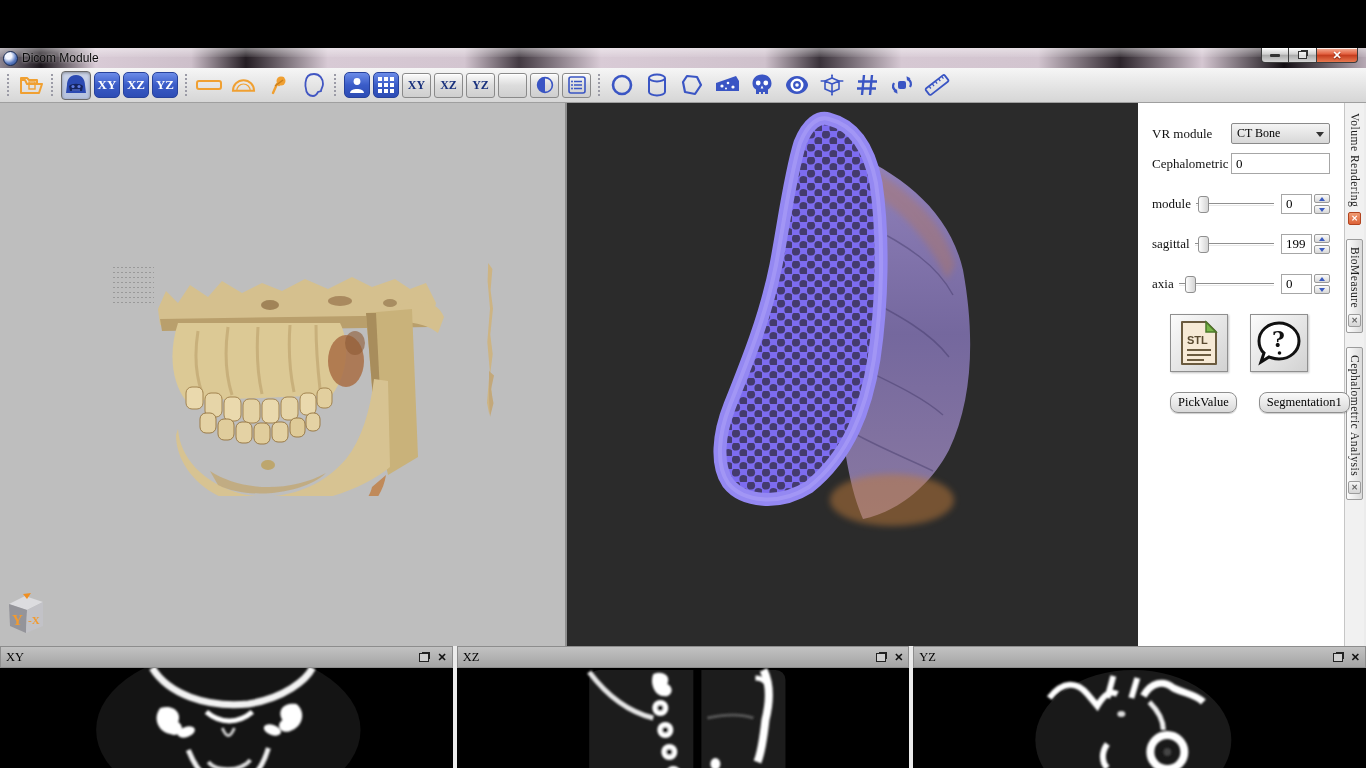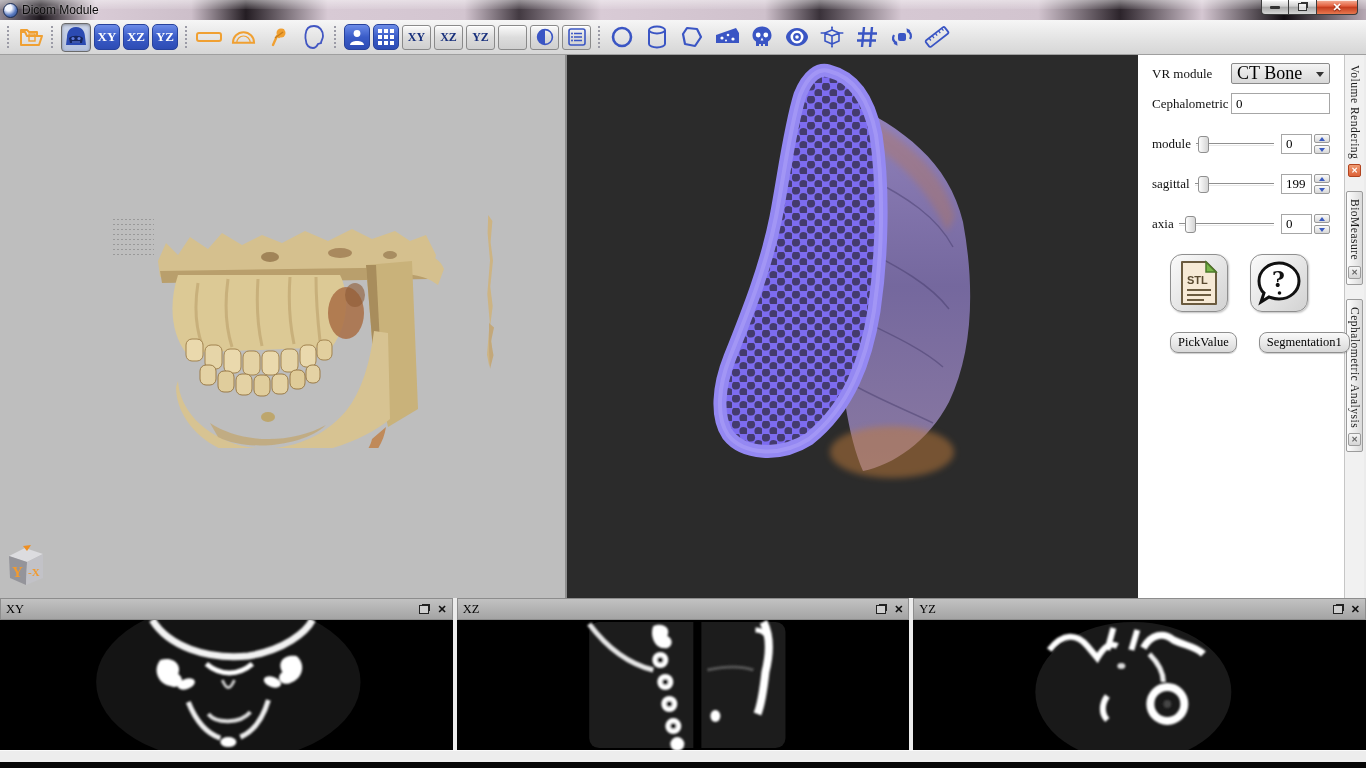--- a/index.html
+++ b/index.html
@@ -1,18 +1,18 @@
 <!DOCTYPE html>
 <html><head>
 <meta charset="utf-8">
 <style>
   * { margin:0; padding:0; box-sizing:border-box; }
   html,body { width:1366px; height:768px; overflow:hidden; background:#000; }
   body { font-family:"Liberation Sans", sans-serif; }
-  .window { position:relative; width:1366px; height:656px; background:#ececec; }
+  .window { position:relative; width:1366px; height:656px; background:#ececec;margin-top:48px; }
 
   
   .titlebar { position:relative; height:20px; display:flex; align-items:center;
     background:linear-gradient(90deg,#8c8490 0%,#1b151b 3%,#d9cbd6 7%,#cdbfca 14%,#241d23 18%,#d8cad5 24%,#d3c5d0 34%,#433a42 38%,#d9cbd6 44%,#cfc1cc 56%,#3a323a 60%,#d6c8d3 66%,#d2c4cf 76%,#2c242b 82%,#d5c7d2 88%,#120d12 94%,#b7a9b4 100%); }
   .titlebar::after { content:""; position:absolute; left:0; right:0; top:0; height:9px;
     background:linear-gradient(rgba(255,255,255,.45),rgba(255,255,255,.08)); pointer-events:none; }
   .app-icon { width:15px; height:15px; margin:0 4px 0 3px; border-radius:50%;
     background:radial-gradient(circle at 35% 30%, #f4f6ff 0 25%, #5a7ac0 60%, #23407c 100%);
     border:1px solid #1a2c55; z-index:2; }
   .title-text { font-size:12px; color:#0a0a0a; z-index:2; text-shadow:0 0 3px rgba(255,255,255,.8); }
@@ -41,56 +41,56 @@
     box-shadow:inset 0 1px 3px rgba(0,0,0,.35); border-radius:4px; width:30px; height:29px; }
   .gray-btn { min-width:29px; height:25px; padding:0 3px; border:1px solid #8a8a8a; border-radius:3px;
     background:linear-gradient(#fbfbfb,#dcdcdc 50%,#cfcfcf); color:#18307c; font-family:"Liberation Serif",serif;
     font-weight:bold; font-size:12px; display:flex; align-items:center; justify-content:center;
     box-shadow:inset 0 1px 0 #fff; }
 
   
   .main { display:flex; height:543px; }
   .view-left { width:567px; background:#bebebe; position:relative; border-right:2px solid #8e8e8e; overflow:hidden; }
   .view-right { width:571px; background:#2b2b2b; position:relative; overflow:hidden; }
-  .right-panel { width:206px; background:#ffffff; position:relative; padding-top:8px; }
+  .right-panel { width:206px; background:#ffffff; position:relative; padding-top:20px; }
   .tab-strip { width:20px; background:#f1f1f1; border-left:1px solid #c6c6c6; display:flex; flex-direction:column; align-items:center; }
 
   .dot-artifact { position:absolute; left:112px; top:162px; width:42px; height:42px; opacity:.35;
     background-image:radial-gradient(circle,#555 .7px,transparent 1px); background-size:4px 5px; }
   .sliver { position:absolute; left:487px; top:160px; width:6px; height:152px; background:#cdb483;
     clip-path:polygon(20% 0,90% 4%,60% 18%,100% 30%,55% 47%,95% 60%,50% 74%,85% 88%,40% 100%,0 92%,45% 70%,5% 52%,50% 30%,10% 12%); }
   .sliver2 { position:absolute; left:489px; top:268px; width:5px; height:46px; background:#c3a87a;
     clip-path:polygon(0 0,100% 10%,40% 40%,90% 70%,20% 100%,0 60%); }
 
   
   .prow { display:flex; align-items:center; margin:0 14px 9px 14px; }
   .plabel { font-family:"Liberation Serif",serif; font-size:13px; color:#101010; white-space:nowrap; }
   .combo { width:99px; height:21px; margin-left:auto; border:1px solid #8a8a8a; border-radius:2px;
     background:linear-gradient(#f4f4f4,#d8d8d8); display:flex; align-items:center;
-    font-family:"Liberation Serif",serif; font-size:18px; padding-left:5px; position:relative; }
+    font-family:"Liberation Serif",serif; font-size:12px; padding-left:5px; position:relative; }
   .combo .arrow { position:absolute; right:5px; top:8px; width:0; height:0;
     border-left:4px solid transparent; border-right:4px solid transparent; border-top:5px solid #333; }
   .tinput { width:99px; height:21px; margin-left:auto; border:1px solid #a6a6a6; background:#fff;
     font-family:"Liberation Serif",serif; font-size:13px; display:flex; align-items:center; padding-left:4px; }
   .srow { margin-bottom:20px; }
   .slider { flex:1; position:relative; height:18px; margin:0 7px 0 5px; }
   .slider .track { position:absolute; left:0; right:0; top:8px; height:3px; background:#fff;
     border-top:1px solid #8f8f8f; border-bottom:1px solid #e8e8e8; }
   .slider .thumb { position:absolute; top:1px; width:11px; height:17px; border:1px solid #8f8f8f; border-radius:3px;
     background:linear-gradient(90deg,#fdfdfd,#d4d4d4); }
   .spin { display:flex; align-items:center; }
   .spin .val { width:31px; height:20px; border:1px solid #a6a6a6; background:#fff;
     font-family:"Liberation Serif",serif; font-size:13px; display:flex; align-items:center; padding-left:4px; }
   .spin .arrows { width:16px; height:20px; margin-left:2px; display:flex; flex-direction:column; gap:2px; }
   .spin .ab { flex:1; border:1px solid #9a9a9a; border-radius:2px; background:linear-gradient(#fafafa,#d8d8d8);
     display:flex; align-items:center; justify-content:center; }
   .tri-up { width:0; height:0; border-left:3px solid transparent; border-right:3px solid transparent; border-bottom:4px solid #3b5bc0; }
   .tri-dn { width:0; height:0; border-left:3px solid transparent; border-right:3px solid transparent; border-top:4px solid #3b5bc0; }
   .bigbtn-row { display:flex; gap:22px; margin:14px 0 0 32px; }
-  .bigbtn { width:58px; height:58px; border:1px solid #8f8f8f; border-radius:12px;
+  .bigbtn { width:58px; height:58px; border:1px solid #8f8f8f; border-radius:0;
     background:linear-gradient(135deg,#fbfbfb,#d2d2d2); display:flex; align-items:center; justify-content:center;
     box-shadow:1px 1px 2px rgba(0,0,0,.25); }
   .smallbtn-row { display:flex; gap:22px; margin:20px 0 0 32px; }
   .smallbtn { height:21px; padding:0 7px; border:1px solid #8f8f8f; border-radius:8px;
     background:linear-gradient(#fafafa,#d9d9d9); font-family:"Liberation Serif",serif; font-size:12.5px; color:#000;
     display:flex; align-items:center; box-shadow:0 1px 1px rgba(0,0,0,.2); }
   .textarea { margin:9px 0 0 32px; width:152px; height:72px; border:1px solid #9fbcc6; background:#fff;
     font-family:"Liberation Serif",serif; font-size:13px; padding:2px 4px; color:#000; position:relative; }
   .textarea::before { content:""; position:absolute; left:3px; top:3px; width:1px; height:14px; background:#000; }
   .textarea span { margin-left:2px; }

